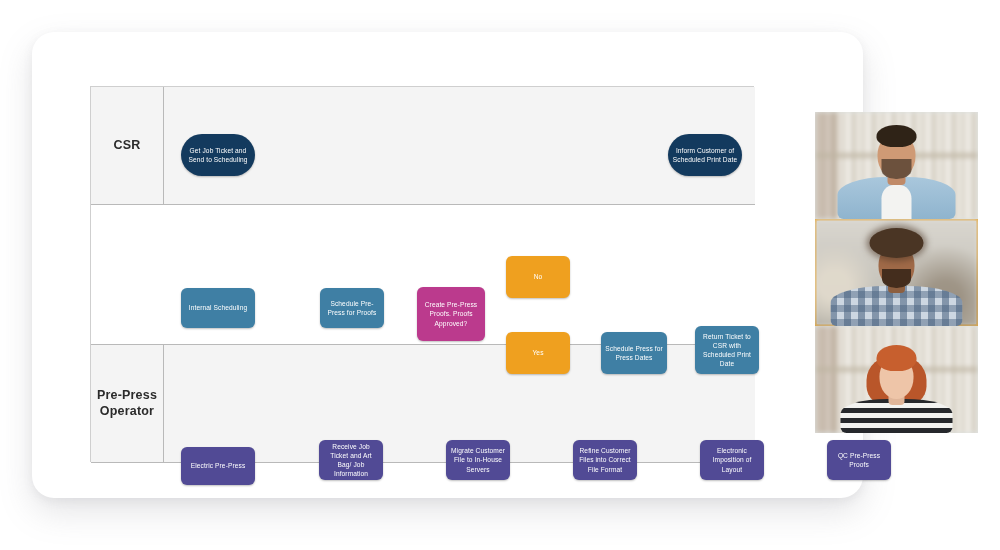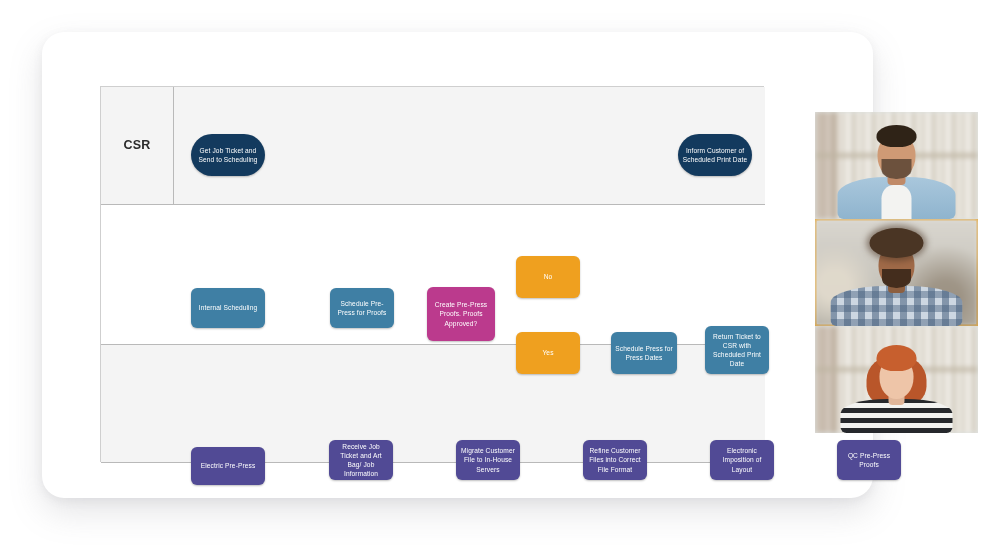--- a/index.html
+++ b/index.html
@@ -6,21 +6,21 @@
   html, body { margin:0; padding:0; }
   body {
     width:1000px; height:550px; overflow:hidden;
     background:#ffffff;
     font-family:"Liberation Sans", sans-serif;
   }
   #stage { position:relative; width:1000px; height:550px; }
 
   
   #card {
-    position:absolute; left:42px; top:32px; width:831px; height:466px;
+    position:absolute; left:32px; top:32px; width:831px; height:466px;
     background:#ffffff; border-radius:22px;
     box-shadow: 0 14px 34px rgba(120,120,130,0.20),
                 0 3px 10px rgba(120,120,130,0.10);
   }
 
   
   #diagram {
     position:absolute; left:58px; top:54px; width:664px; height:376px;
     border:1px solid #cfcfcf; background:#ffffff;
   }
@@ -174,20 +174,21 @@
       <div class="lane shaded" style="top:0; height:118px;">
         <div class="lane-label">CSR</div>
         <div class="lane-body"></div>
       </div>
 
       <div class="lane plain" style="top:118px; height:140px;">
         <div class="lane-body"></div>
       </div>
 
       <div class="lane shaded" style="top:258px; height:118px;">
+        <div class="lane-label">Pre-Press Operator</div>
         <div class="lane-body"></div>
       </div>
 
       <div style="position:absolute; inset:0;">
 
         <div class="node oval n-navy" style="left:90px; top:47px; width:74px; height:42px;">Get Job Ticket and Send to Scheduling</div>
 
         <div class="node oval n-navy" style="left:577px; top:47px; width:74px; height:42px;">Inform Customer of Scheduled Print Date</div>
 
         <div class="node n-blue" style="left:90px; top:201px; width:74px; height:40px;">Internal Scheduling</div>

